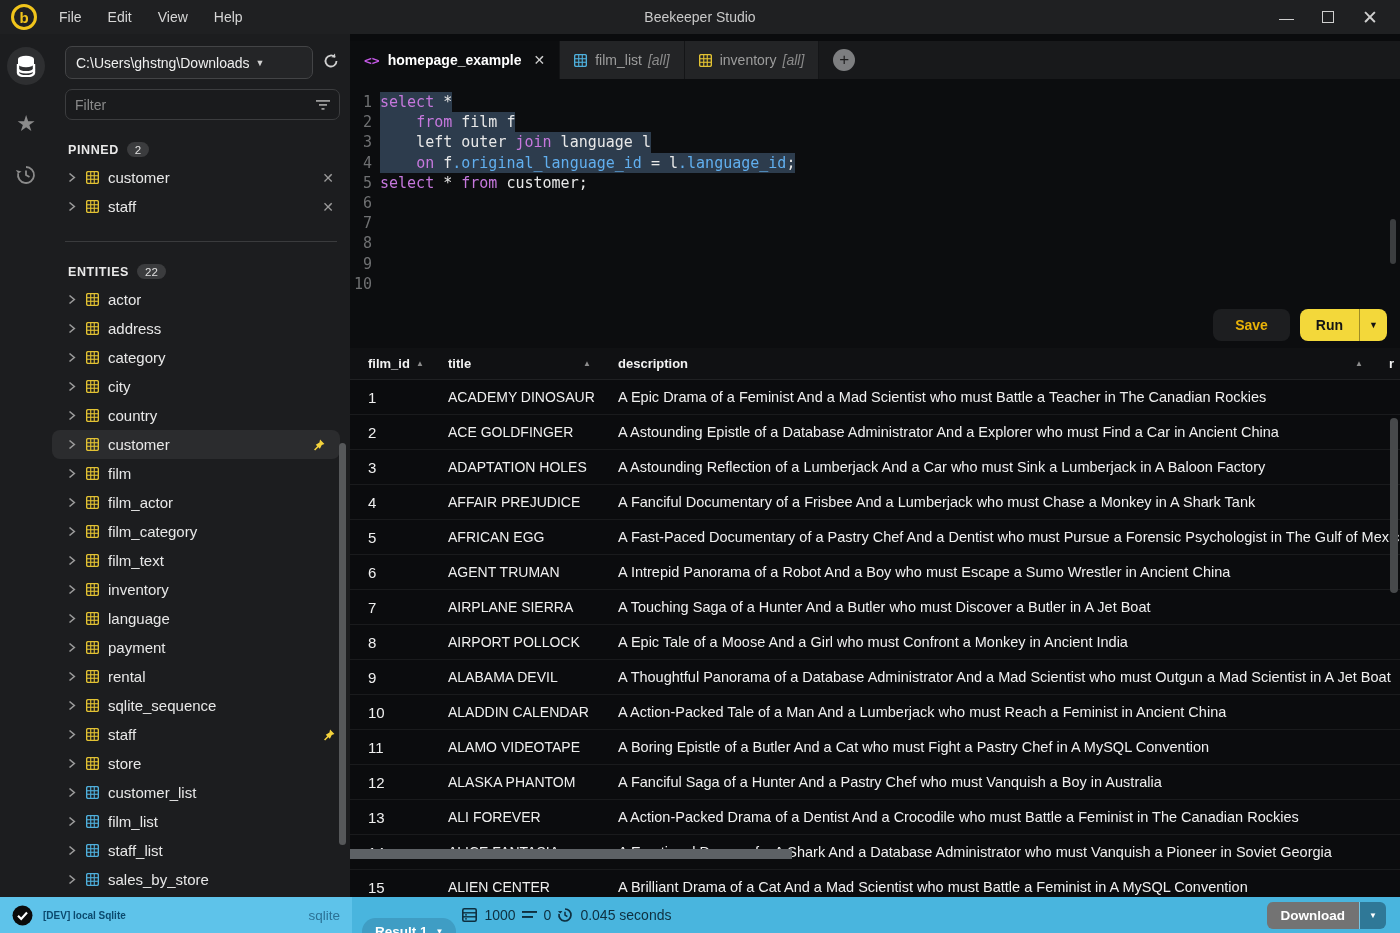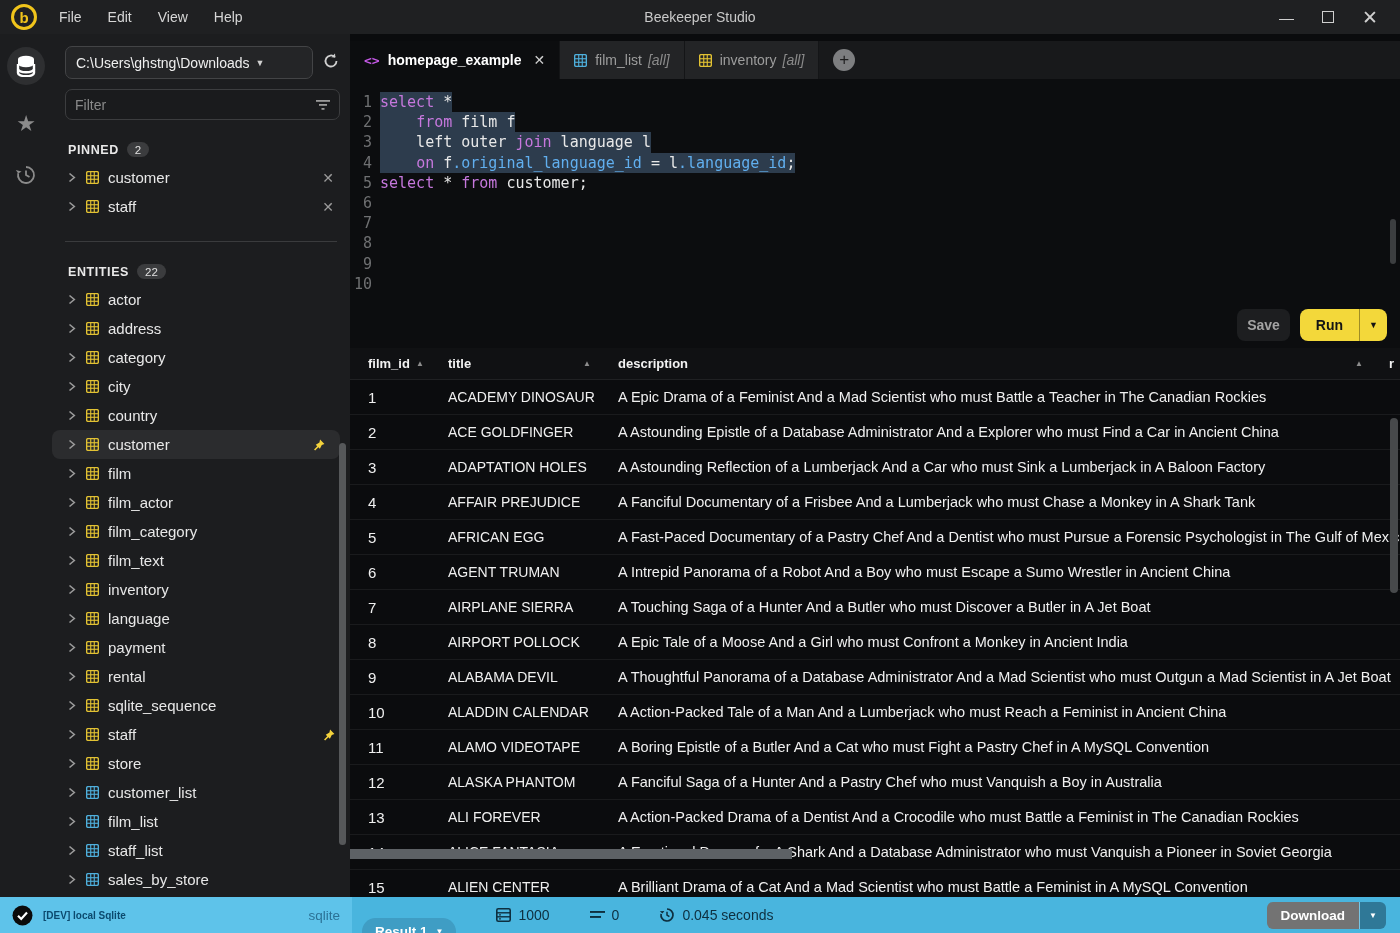--- a/index.html
+++ b/index.html
@@ -72,22 +72,22 @@
   .eline .ln { width:30px; text-align:right; color:#6f7072; padding-right:8px; flex:none; }
   .eline .lt { white-space:pre; color:#e8e8e8; }
   .eline .lt.sel { background:#2d3c4d; }
   .tk-kw { color:#c678dd; }
   .tk-pl { color:#e8e8e8; }
   .tk-id { color:#61afef; }
   .editor-scroll { position:absolute; right:4px; top:185px; width:6px; height:45px; background:#3c3e40; border-radius:3px; }
 
   
   .run-row { position:absolute; top:275px; right:13px; display:flex; gap:10px; align-items:center; }
-  .btn-save { background:#1d1e20; color:#a3a3a3; font-weight:bold; font-size:14px; border:none; border-radius:8px;
-    padding:8px 10px; }
+  .btn-save { background:#1d1e20; color:#eab308; font-weight:bold; font-size:14px; border:none; border-radius:8px;
+    padding:8px 22px; }
   .btn-run { display:flex; background:#f3d83a; border-radius:8px; overflow:hidden; align-items:stretch; }
   .btn-run .rmain { color:#141414; font-weight:bold; font-size:14px; padding:8px 16px; }
   .btn-run .rsep { width:1px; background:rgba(0,0,0,.35); }
   .btn-run .rcaret { color:#141414; font-size:9px; display:flex; align-items:center; padding:0 9px; }
 
   
   .results { position:absolute; top:314px; left:0; width:1050px; height:549px; background:#060708; overflow:hidden; }
   .thead { position:relative; display:grid; grid-template-columns:80px 170px 1fr; height:32px; align-items:center;
     background:#101113; border-bottom:1px solid #202123; padding-left:18px; }
   .thead .hc { color:#f2f2f2; font-size:13px; font-weight:bold; display:flex; align-items:center; gap:6px; }
@@ -106,21 +106,21 @@
 
   
   .statusbar { position:absolute; top:897px; left:0; width:1400px; height:36px; background:#49b5de; display:flex; align-items:center; }
   .sb-left { width:352px; height:36px; background:#5ec3ea; display:flex; align-items:center; padding:0 12px 0 12px; flex:none; }
   .sb-check { display:flex; margin-right:10px; }
   .sb-conn { color:#0c4a6e; font-size:10px; font-weight:bold; }
   .sb-dialect { margin-left:auto; color:#2b7195; font-size:13.5px; }
   .sb-result { margin-left:10px; background:#3f9dc4; border-radius:14px; height:27px; display:flex; align-items:center;
     gap:8px; padding:0 13px; color:#fff; font-size:13.5px; font-weight:bold;margin-top:32px; }
   .sb-result .caret { font-size:8px; }
-  .sb-stat { display:flex; align-items:center; gap:7px; margin-left:40px; color:#0e2f3f; font-size:14px; }
+  .sb-stat { display:flex; align-items:center; gap:7px; margin-left:6px; color:#0e2f3f; font-size:14px; }
   .sb-right { margin-left:auto; display:flex; align-items:stretch; margin-right:14px; height:27px; border-radius:6px; overflow:hidden; }
   .sb-download { background:#737373; color:#fff; font-weight:bold; font-size:13.5px; display:flex; align-items:center; padding:0 14px; }
   .sb-dl-sep { width:1px; background:rgba(255,255,255,.25); }
   .sb-dl-caret { background:#2f7897; color:#fff; font-size:8px; display:flex; align-items:center; padding:0 9px; }
 </style>
 </head>
 <body>
 
 <div class="app">
 

